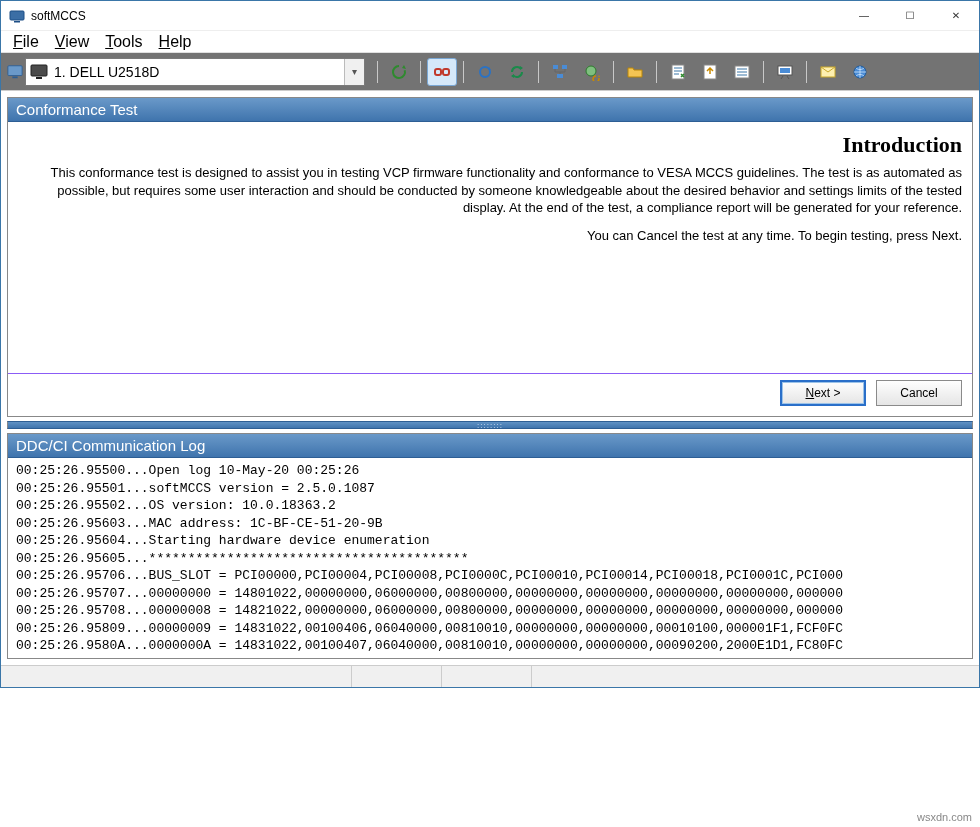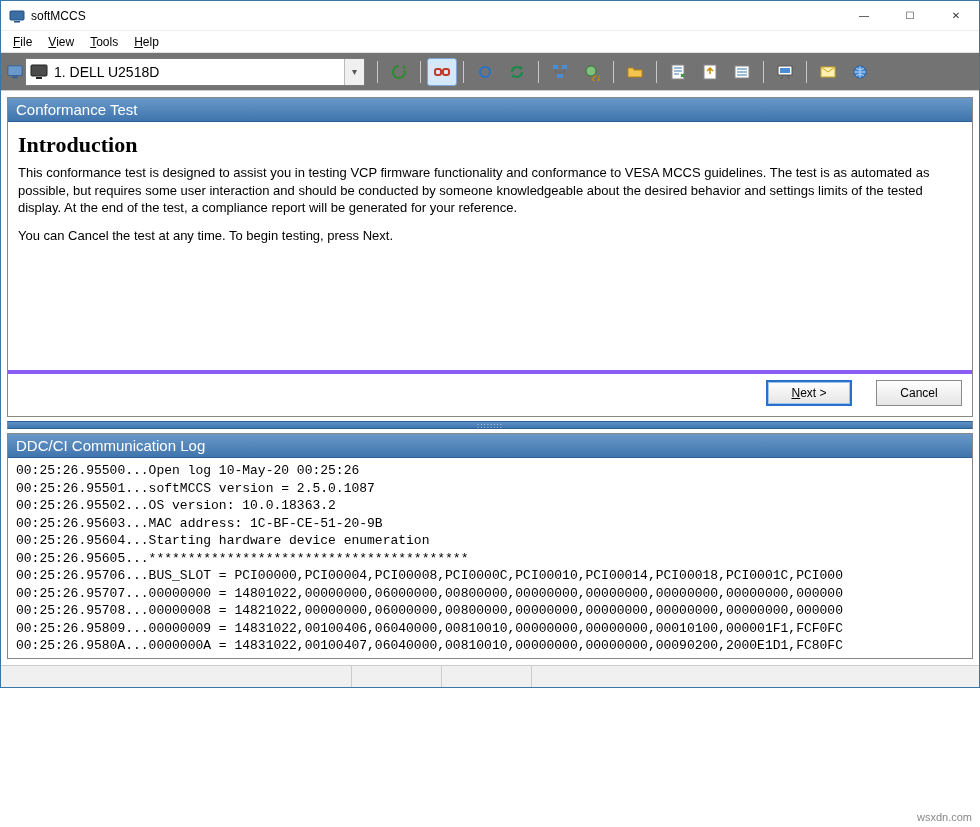--- a/index.html
+++ b/index.html
@@ -41,21 +41,21 @@
     width: 46px; height: 100%;
     display: flex; align-items: center; justify-content: center;
     font-family: "Segoe UI Symbol", sans-serif;
     font-size: 10px; color:#333;
   }
   
   .menubar {
     height: 22px;
     display: flex; align-items: center;
     padding: 0 4px;
-    font-size: 12px;
+    font-size: 16px;
     background:#fff;
     border-bottom:1px solid #e0e0e0;
   }
   .menubar .menu-item { padding: 2px 8px; }
   .menubar .menu-item u{ text-decoration: underline;}
   
   .toolbar {
     height: 38px;
     display:flex; align-items:center;
     padding: 4px 6px;
@@ -88,27 +88,27 @@
     flex:1; display:flex; flex-direction:column;
     padding:6px; gap:4px; min-height:0;
   }
   .panel{ border:1px solid #888; display:flex;flex-direction:column; background:#fff;}
   .panel-header{
     background: linear-gradient(#6a99c9, #3f74ad);
     color:#fff; font-weight:normal; font-size:15px;
     padding:3px 8px;
     border-bottom:1px solid #2d5e94;
   }
-  .panel-body{ padding:8px 10px; overflow:auto; flex:1;}
+  .panel-body{ padding:8px 10px; overflow:auto; flex:1;text-align:right;}
   .intro h2{ font-family: Georgia, 'Times New Roman', serif; font-size:22px; margin:2px 0 6px 0; font-weight:bold;}
   .intro p{ font-size:13px; margin:4px 0 10px 0; line-height:1.35;}
   .btn-row{
-    display:flex; justify-content:flex-end; gap:24px;
+    display:flex; justify-content:flex-end; gap:10px;
     padding:6px 10px 10px 10px;
-    border-top:4px solid #8b5cf6;
+    border-top:1px solid #8b5cf6;
   }
   .btn{
     min-width:86px;height:26px;
     border:1px solid #8a8a8a;
     background:linear-gradient(#fefefe,#e5e5e5);
     font-size:12px; padding:0 16px;
     display:flex;align-items:center;justify-content:center;
   }
   .btn.focus{ border:2px solid #2a6fc9; box-shadow:0 0 0 1px #9cc3e8 inset;}
   .splitter{

